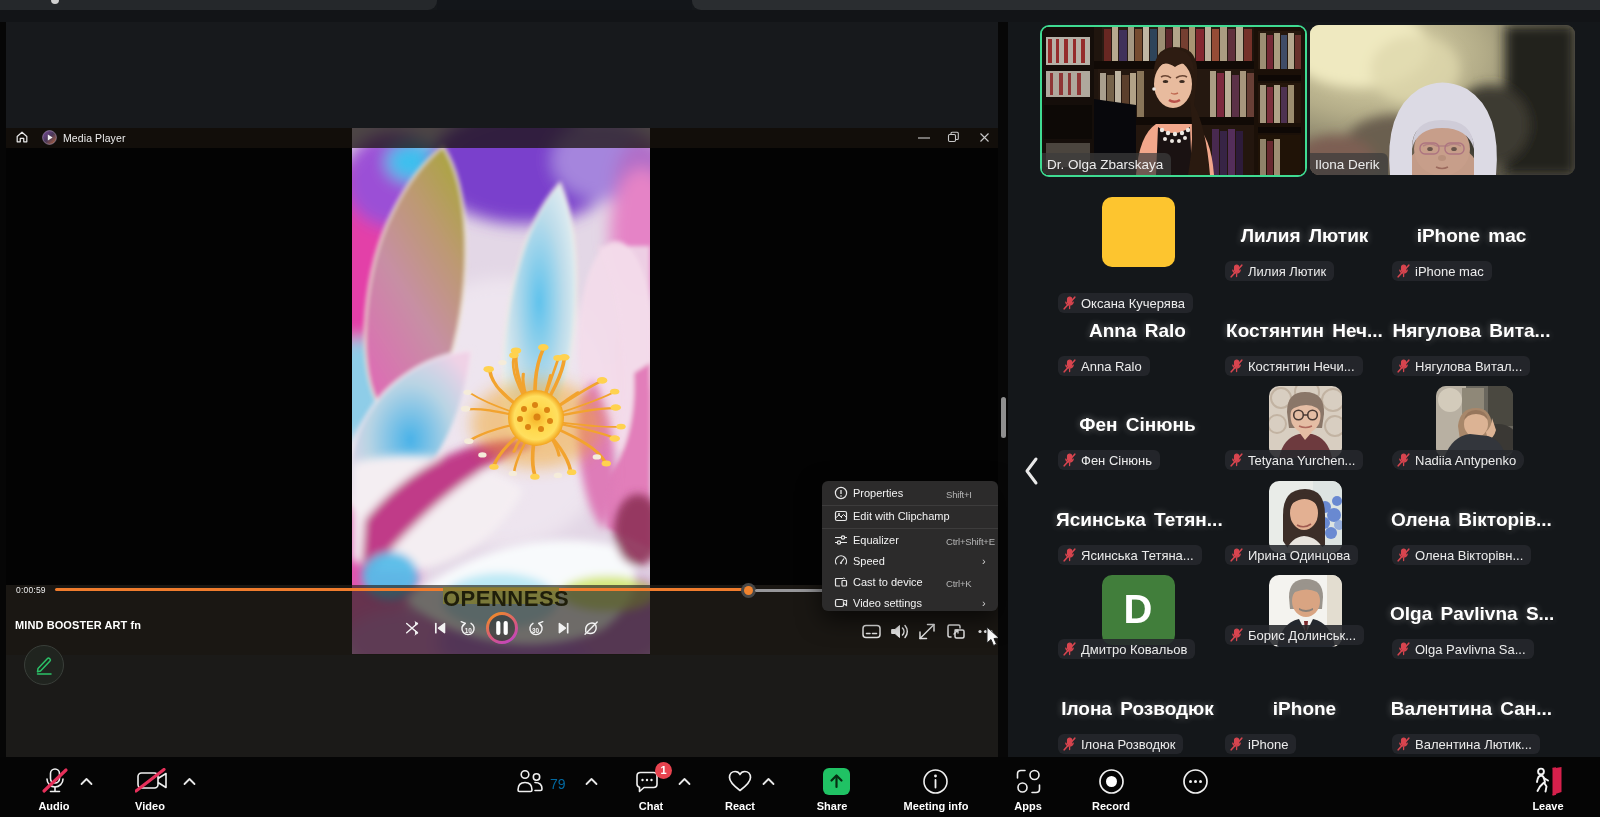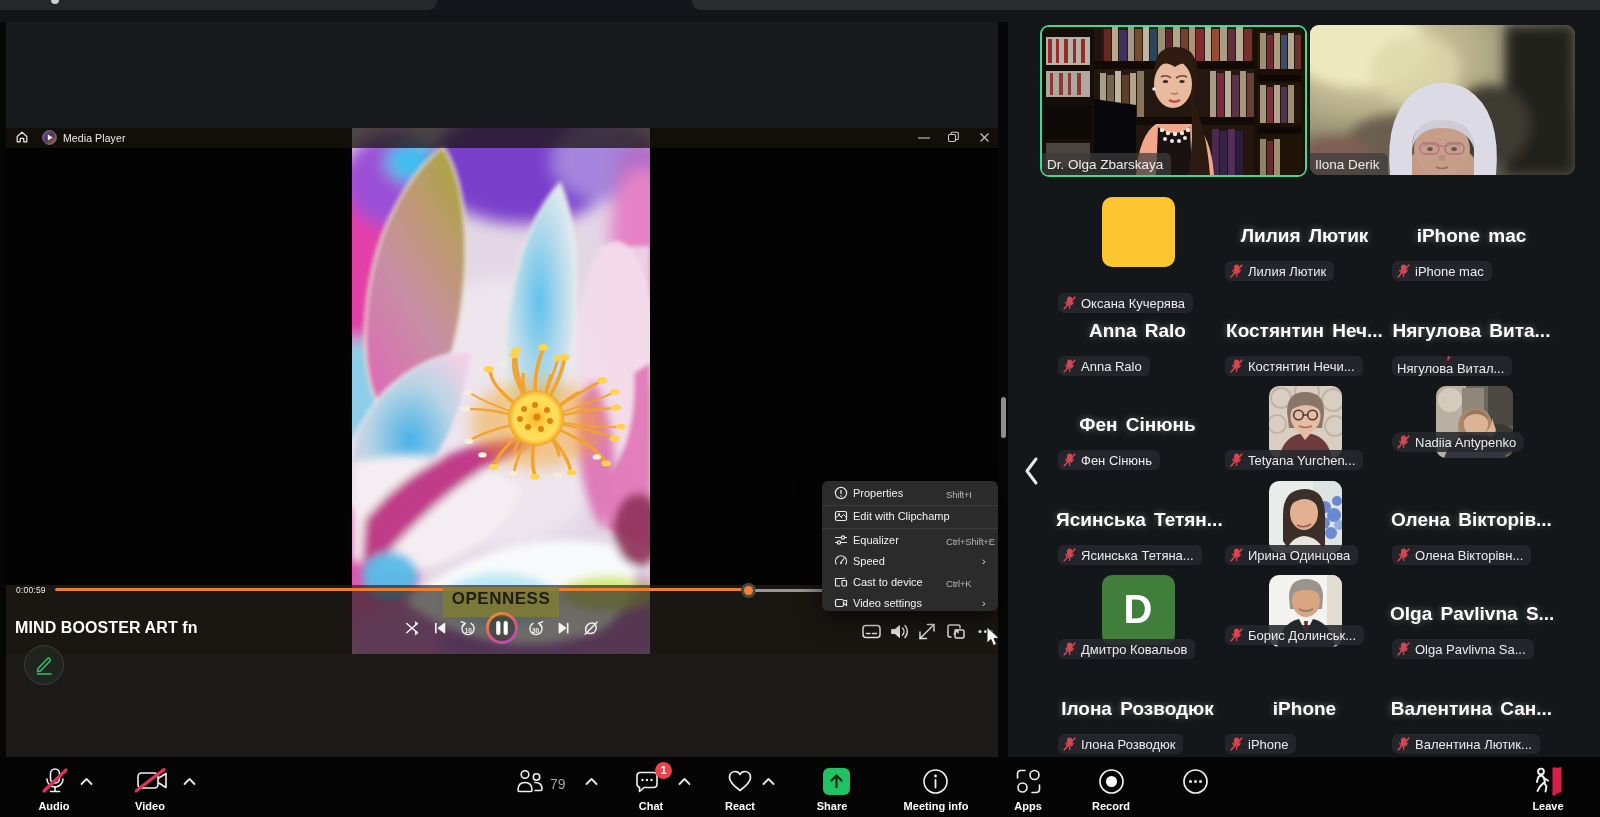--- a/index.html
+++ b/index.html
@@ -20,23 +20,23 @@
   #lowsolid{left:6px;top:655px;width:992px;height:102px;background:#1b1a18;}
   
   #titlebar{left:6px;top:128px;width:992px;height:20px;background:rgba(24,19,14,0.74);color:#e6e6e6;}
   #mptext{left:63px;top:132px;font-size:10.5px;font-weight:400;color:#ececec;letter-spacing:.1px;}
   
   #ctrlovl{left:6px;top:585px;width:992px;height:70px;background:rgba(38,33,27,0.66);}
   #timetext{left:16px;top:584.5px;font-size:8.5px;color:#ececec;letter-spacing:.2px;}
   #obar{left:55px;top:588px;width:690px;height:3px;background:#f07c2d;border-radius:2px;}
   #oknob{left:740.5px;top:582.5px;width:15px;height:15px;border-radius:50%;background:#474747;}
   #gbar{left:755px;top:588.5px;width:236px;height:3px;background:#97979a;border-radius:2px;}
-  #openness{left:443px;top:587px;width:116px;height:30px;background:rgba(128,124,50,0.85);
-            color:#1f1e0a;font-weight:700;font-size:17px;text-align:center;line-height:23px;letter-spacing:.5px;}
-  #mbatext{left:15px;top:619px;font-size:16px;font-weight:700;color:#fff;letter-spacing:.1px;}
+  #openness{left:443px;top:587px;width:116px;height:17px;background:rgba(128,124,50,0.85);
+            color:#1f1e0a;font-weight:700;font-size:22px;text-align:center;line-height:23px;letter-spacing:.5px;}
+  #mbatext{left:15px;top:619px;font-size:11px;font-weight:700;color:#fff;letter-spacing:.1px;}
   
   #pencil{left:24px;top:645px;width:38px;height:38px;border-radius:50%;background:#20241f;border:1px solid #3a3f3a;}
   
   #gutter{left:998px;top:22px;width:10px;height:735px;background:#070707;}
   #sbar{left:1001px;top:397px;width:5px;height:41px;background:#8f8f8f;border-radius:2.5px;}
   
   #cmenu{left:822px;top:481px;width:176px;height:130px;background:#2c2b2b;border-radius:6px;
          box-shadow:0 8px 24px rgba(0,0,0,0.65);font-size:11px;color:#f2f2f2;}
   .mi{position:absolute;left:0;width:176px;height:21px;}
   .mi .ic{position:absolute;left:12px;top:3px;width:14px;height:14px;}
@@ -623,21 +623,21 @@
         <g stroke="#d8454f" fill="none" stroke-linecap="round">
           <rect x="4.6" y="1.2" width="4" height="6.8" rx="2" stroke-width="1.3" fill="#d8454f"></rect>
           <path d="M2.8,6.2 a3.8,3.8 0 0 0 7.4,0" stroke-width="1.3"></path>
           <path d="M6.6,10 L6.6,12.6" stroke-width="1.3"></path>
           <path d="M1.2,12.8 L11.8,1.2" stroke-width="1.6"></path>
         </g>
       </svg>
       <span>Костянтин Нечи...</span>
     </div>
 <div class="bigname" style="left:1390px;top:320px;width:163px;">Нягулова Вита...</div>
-<div class="chip" style="left:1392px;top:356px;flex-direction:column;">
+<div class="chip" style="left:1392px;top:356px;">
       <svg width="13" height="14" viewBox="0 0 13 14">
         <g stroke="#d8454f" fill="none" stroke-linecap="round">
           <rect x="4.6" y="1.2" width="4" height="6.8" rx="2" stroke-width="1.3" fill="#d8454f"></rect>
           <path d="M2.8,6.2 a3.8,3.8 0 0 0 7.4,0" stroke-width="1.3"></path>
           <path d="M6.6,10 L6.6,12.6" stroke-width="1.3"></path>
           <path d="M1.2,12.8 L11.8,1.2" stroke-width="1.6"></path>
         </g>
       </svg>
       <span>Нягулова Витал...</span>
     </div>
@@ -691,21 +691,21 @@
  <rect x="26" y="2" width="22" height="26" fill="#8f8878"></rect>
  <rect x="52" y="0" width="25" height="40" fill="#4a4840"></rect>
  <ellipse cx="14" cy="14" rx="12" ry="12" fill="#d9d2c2" opacity="0.8"></ellipse>
  <ellipse cx="62" cy="54" rx="20" ry="16" fill="#3a3834"></ellipse>
  <path d="M22,40 Q24,22 40,22 Q54,22 56,38 L56,52 L24,54 Z" fill="#a8876a"></path>
  <ellipse cx="40" cy="38" rx="12" ry="13" fill="#dcb394"></ellipse>
  <path d="M28,34 Q30,24 40,24 Q50,24 52,34 L48,30 Q40,26 32,30 Z" fill="#97765c"></path>
  <path d="M50,46 Q56,40 56,32 L60,44 Q58,52 52,54 Z" fill="#dcb394"></path>
  <path d="M8,72 Q16,50 34,48 L52,50 Q66,54 70,72 Z" fill="#33363c"></path>
 </svg>
-<div class="chip" style="left:1392px;top:432px;border-radius:9px;">
+<div class="chip" style="left:1392px;top:450px;border-radius:9px;">
       <svg width="13" height="14" viewBox="0 0 13 14">
         <g stroke="#d8454f" fill="none" stroke-linecap="round">
           <rect x="4.6" y="1.2" width="4" height="6.8" rx="2" stroke-width="1.3" fill="#d8454f"></rect>
           <path d="M2.8,6.2 a3.8,3.8 0 0 0 7.4,0" stroke-width="1.3"></path>
           <path d="M6.6,10 L6.6,12.6" stroke-width="1.3"></path>
           <path d="M1.2,12.8 L11.8,1.2" stroke-width="1.6"></path>
         </g>
       </svg>
       <span>Nadiia Antypenko</span>
     </div>
@@ -878,21 +878,21 @@
 <div class="tlabel" style="left:110px;width:80px;">Video</div>
 
 <svg class="abs" style="left:516px;top:768px;" width="28" height="26" viewBox="0 0 28 26">
  <g stroke="#f0f0f0" stroke-width="1.6" fill="none" stroke-linecap="round">
   <circle cx="9" cy="6.5" r="3.8"></circle>
   <path d="M2,22 Q2,14.5 9,14.5 Q16,14.5 16,22 Q16,23.5 14.5,23.5 L3.5,23.5 Q2,23.5 2,22 Z"></path>
   <circle cx="20.5" cy="9" r="3.2"></circle>
   <path d="M19,14.5 Q26,14.5 26,21 Q26,22.5 24.5,22.5 L19,22.5"></path>
  </g>
 </svg>
-<div class="abs" style="left:550px;top:776px;font-size:14px;color:#a3a3a3;">79</div>
+<div class="abs" style="left:550px;top:776px;font-size:14px;color:#0369a1;">79</div>
 <svg class="abs" style="left:585px;top:777px;" width="13" height="9" viewBox="0 0 13 9">
     <path d="M1.5,7 L6.5,2 L11.5,7" stroke="#e8e8e8" stroke-width="1.8" fill="none" stroke-linecap="round" stroke-linejoin="round"></path>
   </svg>
 <div class="tlabel" style="left:496px;width:80px;margin-top:28px;">Participants</div>
 
 <svg class="abs" style="left:634px;top:768px;" width="28" height="28" viewBox="0 0 28 28">
  <g stroke="#f0f0f0" stroke-width="1.6" fill="none" stroke-linejoin="round">
   <path d="M3,8 Q3,4.5 6.5,4.5 L19.5,4.5 Q23,4.5 23,8 L23,16 Q23,19.5 19.5,19.5 L10,19.5 L5.5,23.5 L5.5,19.2 Q3,18.6 3,16 Z"></path>
  </g>
  <g fill="#f0f0f0">

